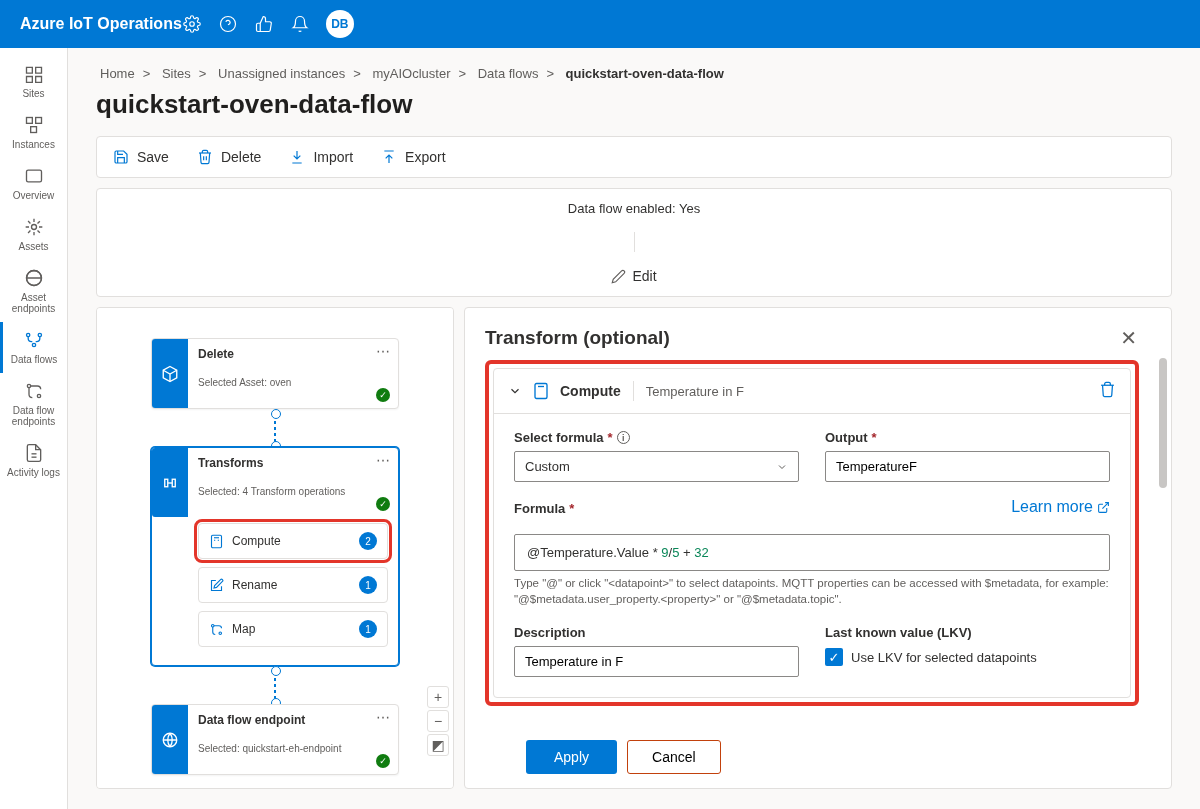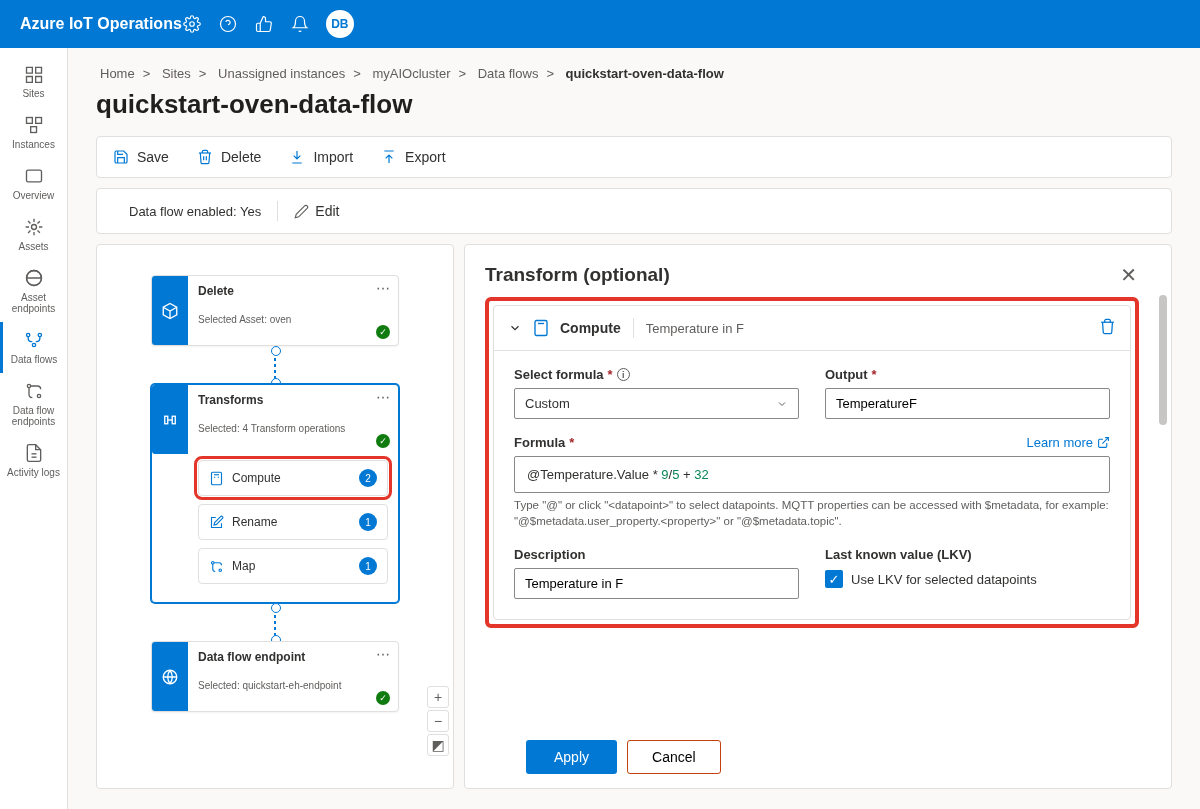--- a/index.html
+++ b/index.html
@@ -15,21 +15,21 @@
   .sidebar-item.active { border-left: 3px solid #0078d4; padding-left: 0; }
   .sidebar-item.active .sico { color: #0078d4; }
   .sico { width: 20px; height: 20px; color: #605e5c; }
   .main { flex: 1; background: #faf9f8; overflow: hidden; display: flex; flex-direction: column; }
   .breadcrumb { padding: 18px 28px 4px; font-size: 13px; color: #605e5c; }
   .breadcrumb span { margin: 0 4px; }
   .page-title { font-size: 26px; font-weight: 600; padding: 4px 28px 16px; color: #201f1e; }
   .toolbar { background: #fff; margin: 0 28px; border-radius: 4px; padding: 12px 16px; display: flex; gap: 28px; border: 1px solid #e1dfdd; }
   .tool-btn { display: flex; align-items: center; gap: 8px; cursor: pointer; color: #0078d4; font-size: 14px; }
   .tool-btn span:last-child { color: #323130; }
-  .status-bar { background: #fff; margin: 10px 28px; border-radius: 4px; padding: 12px 32px; display: flex; align-items: center; gap: 16px; border: 1px solid #e1dfdd; }
+  .status-bar { background: #fff; margin: 10px 28px; border-radius: 4px; padding: 12px 5px; display: flex; align-items: center; gap: 16px; border: 1px solid #e1dfdd; flex-direction: column; }
   .sep { width: 1px; height: 20px; background: #e1dfdd; }
   .content-row { display: flex; margin: 0 28px 20px; gap: 10px; flex: 1; min-height: 0; }
   .canvas { width: 358px; background: #fff; border: 1px solid #e1dfdd; border-radius: 4px; padding: 30px 20px; position: relative; overflow: auto; }
   .node { background: #fff; border: 1px solid #e1dfdd; border-radius: 4px; display: flex; align-items: stretch; min-height: 46px; position: relative; margin: 0 auto 6px; width: 248px; box-shadow: 0 1px 2px rgba(0,0,0,0.05); }
   .node.selected { border: 1px solid #0078d4; box-shadow: 0 0 0 1px #0078d4; }
   .node-left { width: 36px; background: #0078d4; border-radius: 3px 0 0 3px; display: flex; align-items: center; justify-content: center; }
   .node-left svg { color: #fff; }
   .node-body { flex: 1; padding: 8px 10px 20px; font-size: 12px; position: relative; }
   .node-title { font-weight: 600; font-size: 12px; }
   .node-sub { font-size: 10px; color: #605e5c; margin-top: 16px; }
@@ -62,21 +62,21 @@
   .form-row { display: flex; gap: 26px; margin-bottom: 16px; }
   .form-col { flex: 1; }
   .label { font-size: 13px; font-weight: 600; margin-bottom: 6px; display: flex; align-items: center; gap: 4px; }
   .req { color: #a4262c; }
   .info-icn { width: 13px; height: 13px; border: 1px solid #605e5c; border-radius: 50%; display: inline-flex; align-items: center; justify-content: center; font-size: 9px; color: #605e5c; }
   .select, .input, .formula { width: 100%; border: 1px solid #8a8886; border-radius: 2px; padding: 7px 10px; font-size: 13px; background: #fff; }
   .select { display: flex; justify-content: space-between; align-items: center; cursor: pointer; }
   .formula { font-family: Consolas, monospace; padding: 10px 12px; }
   .formula .num { color: #098658; }
   .hint { font-size: 11.5px; color: #605e5c; margin-top: 4px; line-height: 1.4; }
-  .learn-more { color: #0078d4; font-size: 13px; cursor: pointer; display: flex; align-items: center; gap: 4px; }
+  .learn-more { color: #0078d4; font-size: 16px; cursor: pointer; display: flex; align-items: center; gap: 4px; }
   .checkbox-row { display: flex; align-items: center; gap: 8px; font-size: 13px; margin-top: 32px; }
   .checkbox { width: 18px; height: 18px; background: #0078d4; display: flex; align-items: center; justify-content: center; color: #fff; border-radius: 2px; }
   .panel-actions { padding-top: 14px; display: flex; gap: 10px; padding-right: 24px; padding-left: 41px;}
   .btn-primary { background: #0078d4; color: #fff; border: none; border-radius: 3px; padding: 8px 28px; font-size: 14px; cursor: pointer; }
   .btn-secondary { background: #fff; border: 1px solid #c2410c; border-radius: 3px; padding: 8px 24px; font-size: 14px; cursor: pointer; }
   .green-check { width: 14px; height: 14px; background: #107c10; border-radius: 50%; display: flex; align-items: center; justify-content: center; color: #fff; font-size: 9px; }
   .edit-link { display: flex; align-items: center; gap: 6px; cursor: pointer; font-size: 14px; }
   .scroll-thumb { position: absolute; right: 4px; top: 50px; width: 8px; height: 130px; background: #c8c6c4; border-radius: 4px; }
 </style>
 </head>
@@ -360,21 +360,21 @@
                       </div>
                   </div>
                   <div class="form-col">
                     <div class="label">
                         <span>Output</span> 
                         <span class="req">*</span>
                       </div>
                     <input class="input" value="TemperatureF" style="">
                   </div>
                 </div>
-                <div style="display:flex;justify-content:space-between;align-items:flex-end;margin-bottom:6px;">
+                <div style="display:flex;justify-content:space-between;align-items:flex-end;margin-bottom:18px;">
                   <div class="label" style="margin-bottom:0;">
                       <span>Formula</span> 
                       <span class="req">*</span>
                     </div>
                   <div class="learn-more">
                       <span>Learn more</span>
                       <svg width="13" height="13" viewBox="0 0 24 24" fill="none" stroke="currentColor" stroke-width="2">
                         <path d="M18 13v6a2 2 0 0 1-2 2H5a2 2 0 0 1-2-2V8a2 2 0 0 1 2-2h6"></path>
                         <polyline points="15 3 21 3 21 9"></polyline>
                         <line x1="10" y1="14" x2="21" y2="3"></line>

